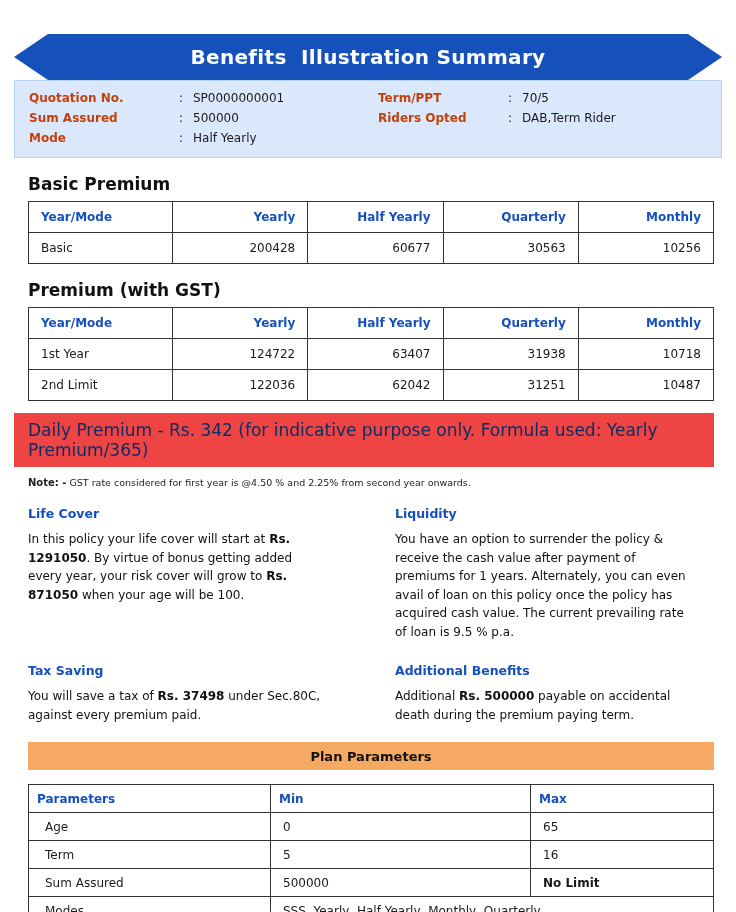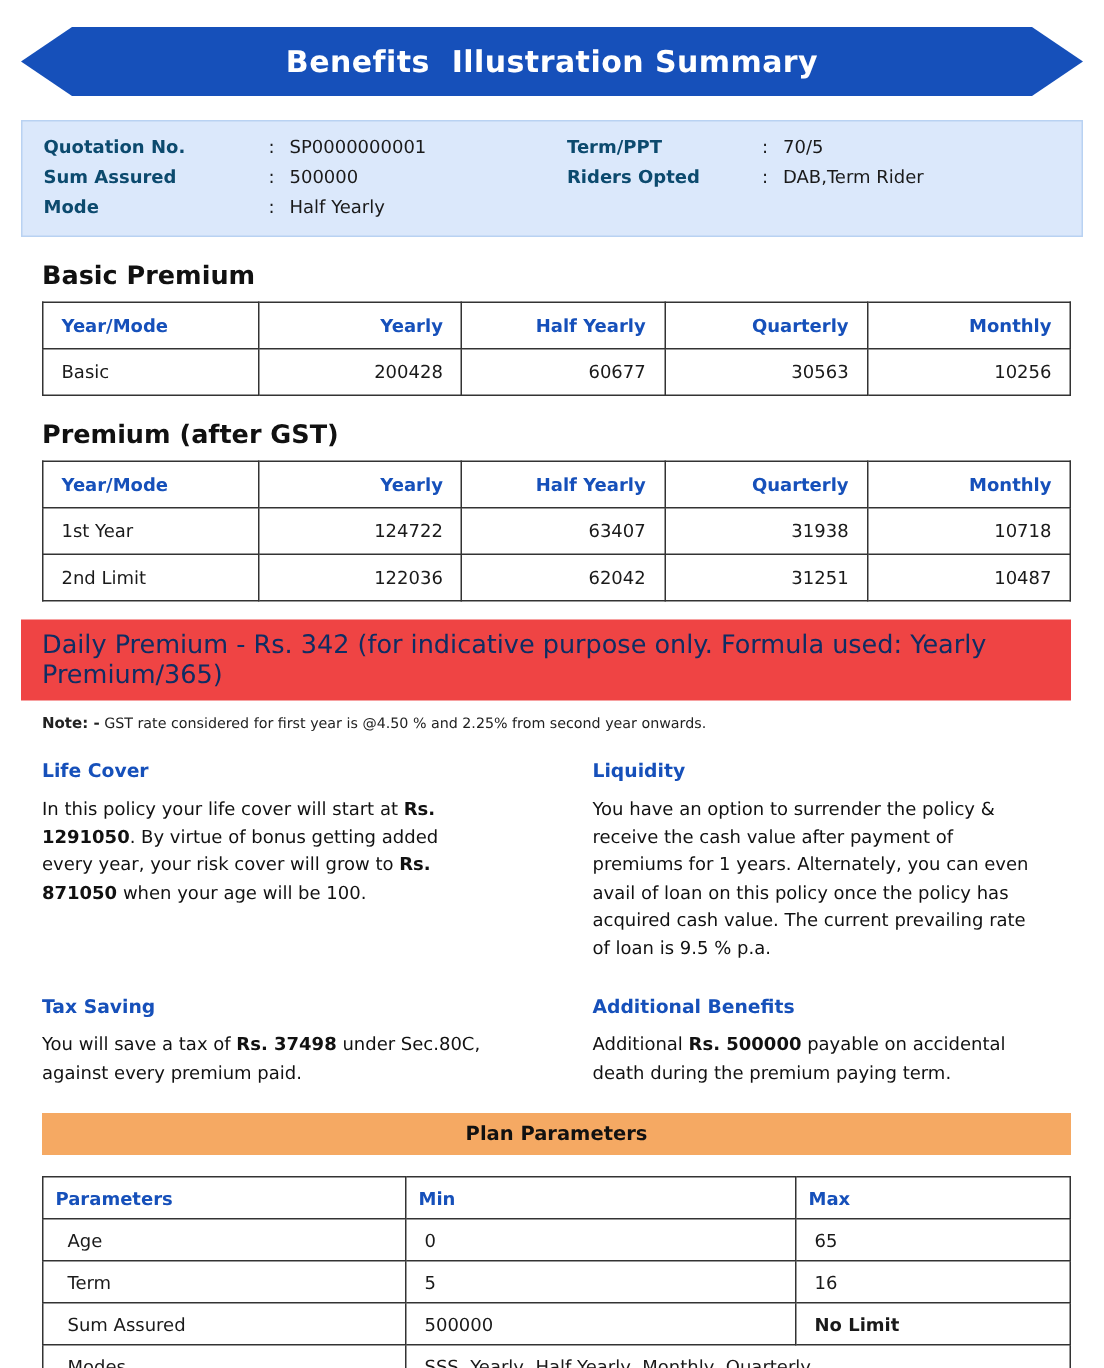--- a/index.html
+++ b/index.html
@@ -23,21 +23,21 @@
   }
 
   
   .banner-wrap {
     margin: 18px 14px 0 14px;
     position: relative;
     height: 46px;
   }
   .banner {
     position: absolute;
-    left: 0; right: 0; top: 0;
+    left: 0; right: 0; top: 16px;
     height: 46px;
     background: #1650ba;
     display: flex;
     align-items: center;
     justify-content: center;
     clip-path: polygon(0 50%, 34px 0, calc(100% - 34px) 0, 100% 50%, calc(100% - 34px) 100%, 34px 100%);
   }
   .banner-title {
     color: #ffffff;
     font-size: 20px;
@@ -54,21 +54,21 @@
     padding: 10px 14px 12px 14px;
     box-sizing: border-box;
   }
   .info-grid {
     display: grid;
     grid-template-columns: 150px 14px 1fr 130px 14px 1fr;
     row-gap: 6px;
     align-items: start;
   }
   .info-label {
-    color: #0c4a6e;
+    color: #c2410c;
     font-weight: bold;
     font-size: 12px;
   }
   .info-colon {
     color: #1a1a1a;
     font-size: 12px;
   }
   .info-value {
     color: #1a1a1a;
     font-size: 12px;
@@ -239,21 +239,21 @@
       <tr>
         <td class="c0">Basic</td>
         <td>200428</td>
         <td>60677</td>
         <td>30563</td>
         <td>10256</td>
       </tr>
     </tbody>
   </table>
 
-  <div class="section-head">Premium (after GST)</div>
+  <div class="section-head">Premium (with GST)</div>
   <table class="prem-table">
     <thead>
       <tr>
         <th class="c0">Year/Mode</th>
         <th>Yearly</th>
         <th>Half Yearly</th>
         <th>Quarterly</th>
         <th>Monthly</th>
       </tr>
     </thead>

